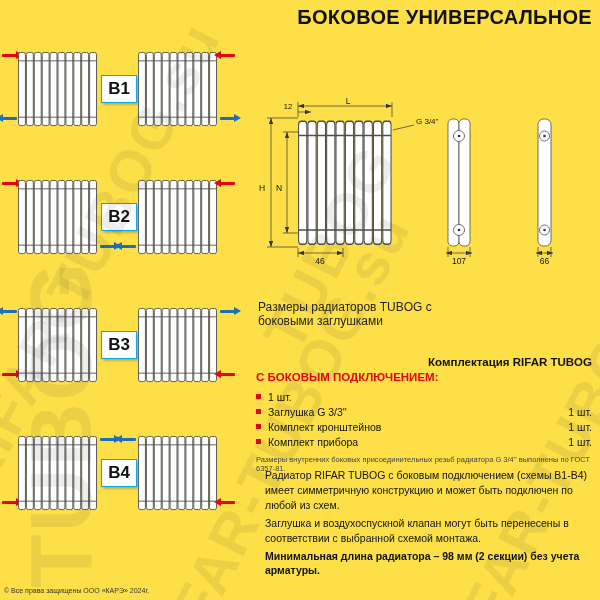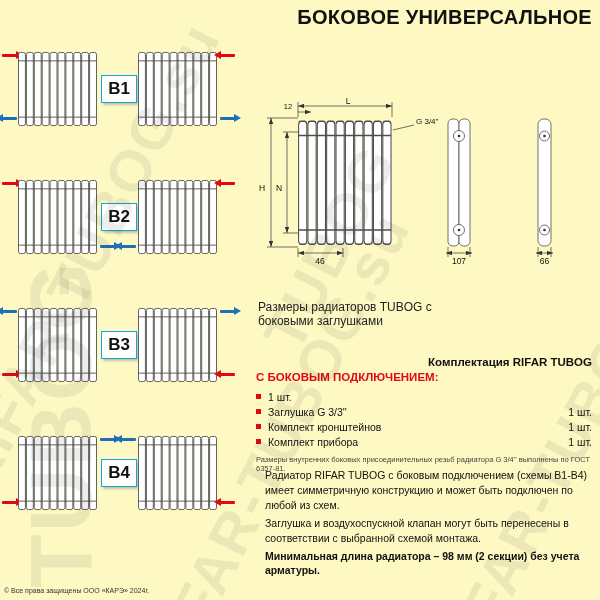--- a/index.html
+++ b/index.html
@@ -1,16 +1,16 @@
 <!DOCTYPE html>
 <html><head>
 <meta charset="utf-8">
 <style>
   html,body{margin:0;padding:0;}
-  .page{position:relative;width:600px;height:600px;background:#fef9c3;overflow:hidden;
+  .page{position:relative;width:600px;height:600px;background:#fde047;overflow:hidden;
         font-family:"Liberation Sans",sans-serif;color:#111;}
   
   .title{position:absolute;top:6px;right:8px;text-align:right;font-weight:800;
          font-size:20px;line-height:1.12;letter-spacing:.3px;z-index:2;}
   
   .row{position:absolute;left:2px;width:236px;height:86px;z-index:2;}
   .rad{position:absolute;top:4px;}
   .radA{left:16px;} .radB{left:136px;}
   .slabel{position:absolute;left:99px;top:29px;width:34px;height:26px;background:#fff;
           border:1px solid #0ea5e9;box-shadow:1.5px 1.5px 3px rgba(0,0,0,.28);

